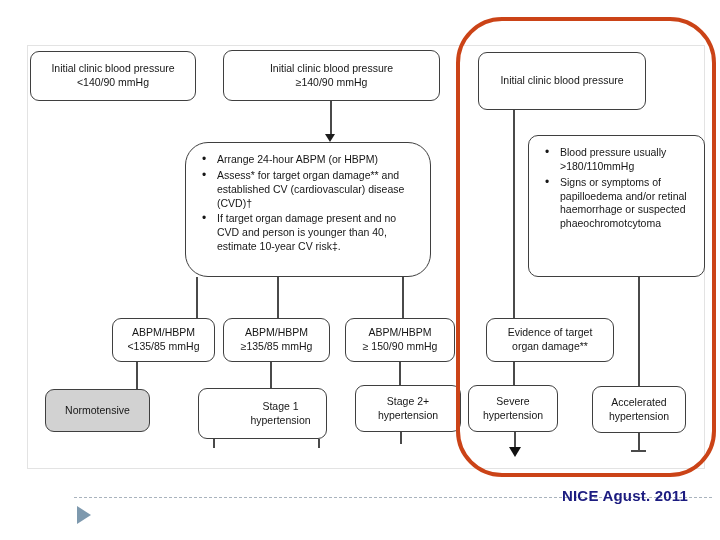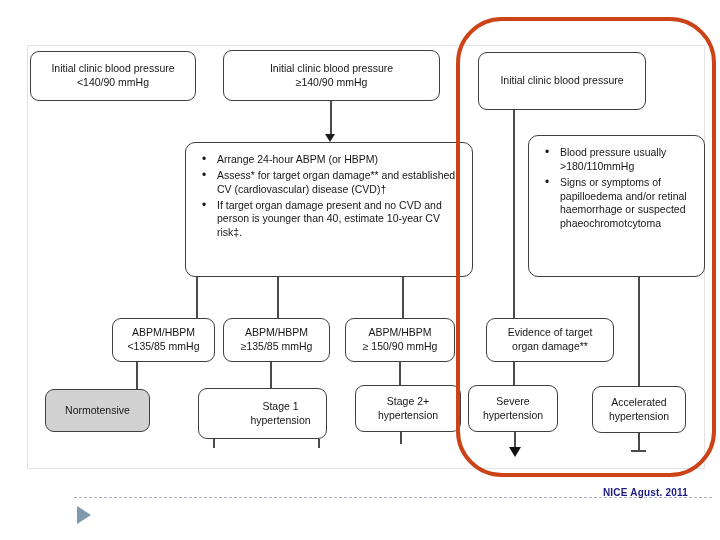--- a/index.html
+++ b/index.html
@@ -22,21 +22,21 @@
   .vline{position:absolute;width:1.5px;background:#4a4a4a;z-index:2;}
   .hbar{position:absolute;height:1.5px;background:#4a4a4a;z-index:2;}
   .arrow-down{position:absolute;width:0;height:0;z-index:2;
        border-left:5px solid transparent;border-right:5px solid transparent;
        border-top:8px solid #1d1d1d;}
   .big-arrow-down{position:absolute;width:0;height:0;z-index:2;
        border-left:6px solid transparent;border-right:6px solid transparent;
        border-top:10px solid #111111;}
   .divider{position:absolute;left:74px;top:497px;width:638px;
        border-top:1px dashed #a9b3bd;z-index:1;}
-  .citation{position:absolute;right:32px;top:487px;font-size:10px;font-weight:700;
+  .citation{position:absolute;right:32px;top:487px;font-size:15px;font-weight:700;
        color:#1c1c80;z-index:7;letter-spacing:0.2px;}
   .play-tri{position:absolute;left:77px;top:506px;width:0;height:0;z-index:2;
        border-top:9px solid transparent;border-bottom:9px solid transparent;
        border-left:14px solid #7e99ae;}
 </style>
 </head>
 <body>
 
 <div class="slide">
 
@@ -66,21 +66,21 @@
     <div class="ln">&lt;140/90 mmHg</div>
   </div>
   <div class="fbox" style="left:223px;top:50px;width:217px;height:51px;">
     <div class="ln">Initial clinic blood pressure</div>
     <div class="ln">≥140/90 mmHg</div>
   </div>
   <div class="fbox" style="left:478px;top:52px;width:168px;height:58px;">
     <div class="ln">Initial clinic blood pressure</div>
   </div>
 
-  <div class="bul" style="left:185px;top:142px;width:288px;height:135px;">
+  <div class="bul" style="left:185px;top:142px;width:246px;height:135px;border-radius:23px;">
     <ul>
       <li>Arrange 24-hour ABPM (or HBPM)</li>
       <li>Assess* for target organ damage** and established CV (cardiovascular) disease (CVD)†</li>
       <li>If target organ damage present and no CVD and person is younger than 40, estimate 10-year CV risk‡.</li>
     </ul>
   </div>
 
   <div class="bul" style="left:528px;top:135px;width:177px;height:142px;">
     <ul>
       <li>Blood pressure usually &gt;180/110mmHg</li>

